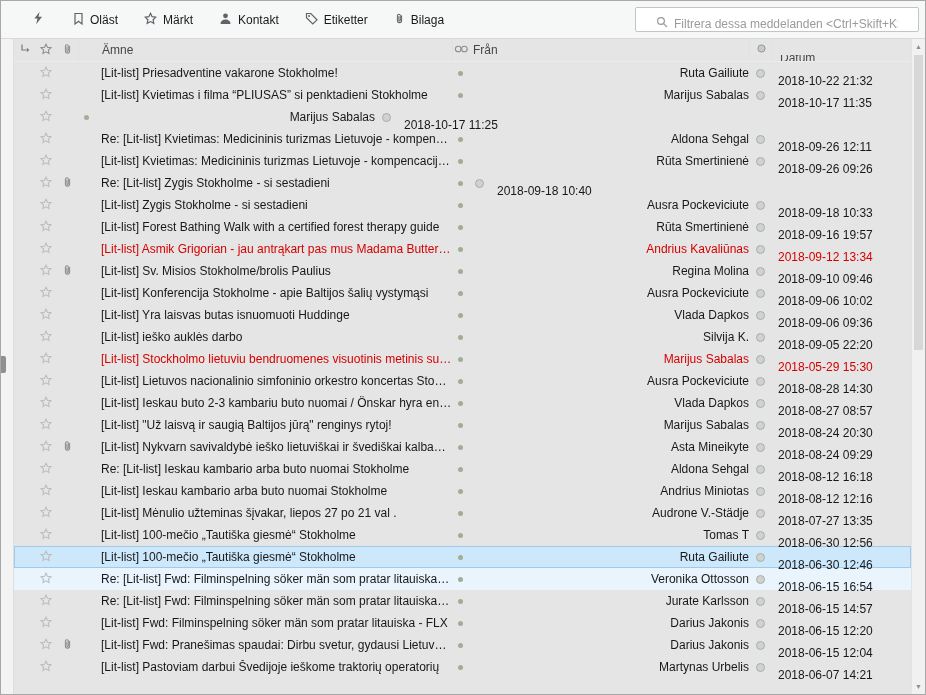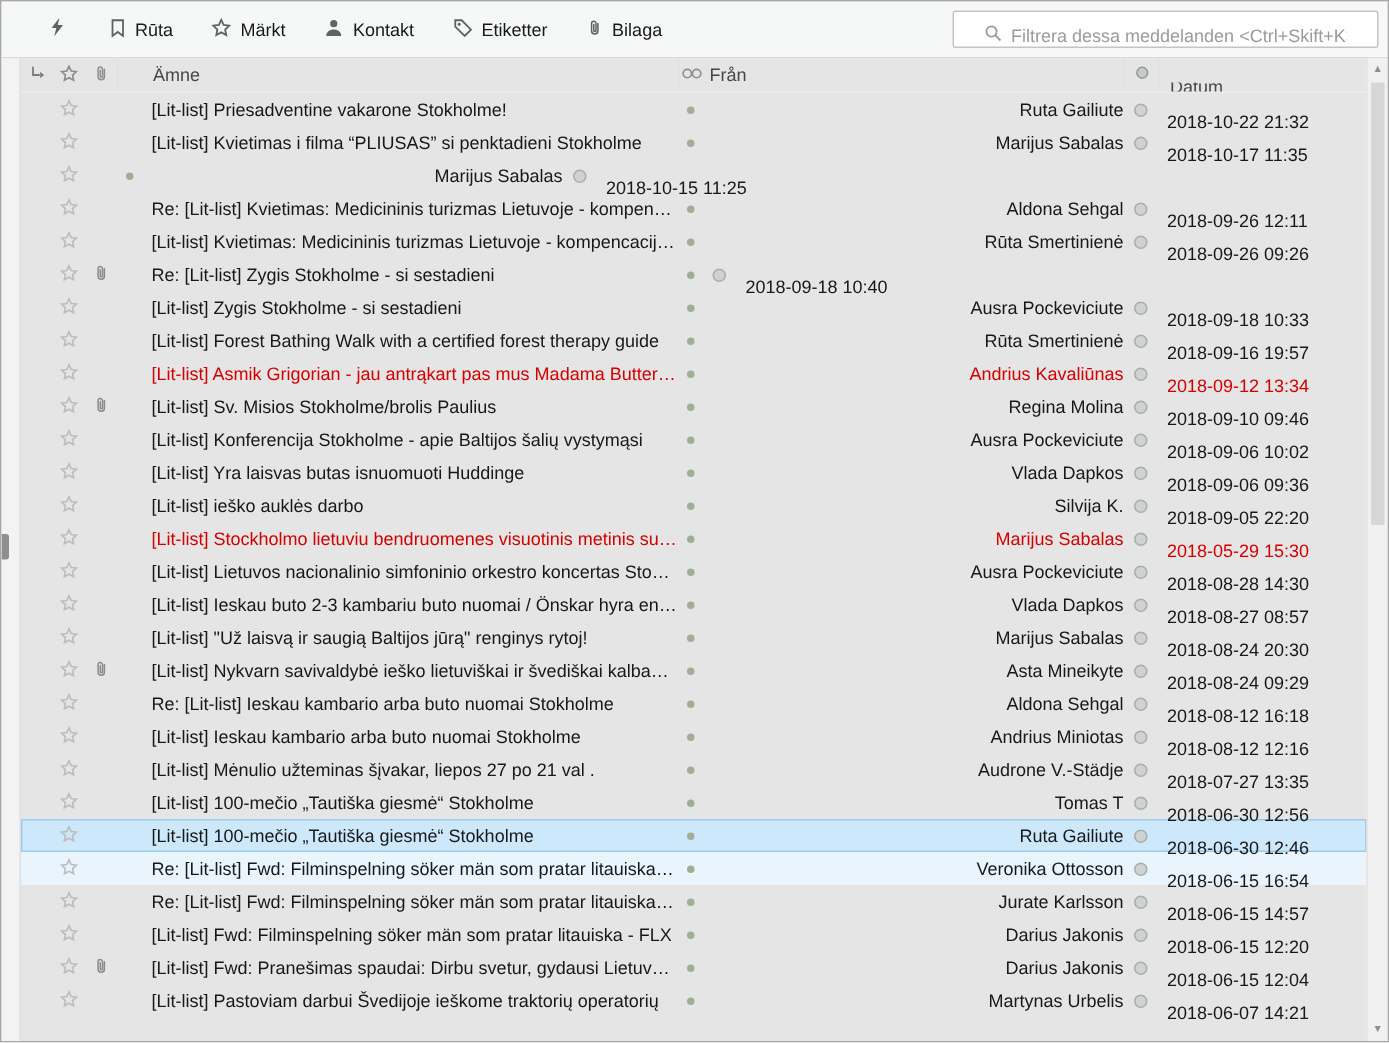--- a/index.html
+++ b/index.html
@@ -71,21 +71,21 @@
           </svg>
       </span>
     </button>
 
     <button class="qf-btn">
       <span>
         <svg width="11" height="13" viewBox="0 0 11 13">
             <path d="M2 1.5h7V12L5.5 9.3 2 12z" fill="none" stroke="#5f6368" stroke-width="1.2"></path>
           </svg>
       </span>
-      <span>Rūta</span>
+      <span>Oläst</span>
     </button>
 
     <button class="qf-btn">
       <span>
         <svg width="13" height="13" viewBox="0 0 12 12">
             <path d="M6 1.2 7.45 4.3 10.9 4.75 8.4 7.1 9.05 10.5 6 8.85 2.95 10.5 3.6 7.1 1.1 4.75 4.55 4.3Z" fill="none" stroke="#5f6368" stroke-width="1.1"></path>
           </svg>
       </span>
       <span>Märkt</span>
     </button>
@@ -248,21 +248,21 @@
               </svg>
       </span>
     </span>
     <span class="c-dot">
       <span class="dot"></span>
     </span>
     <span class="c-from from">Marijus Sabalas</span>
     <span class="c-read">
       <span class="readdot"></span>
     </span>
-    <span class="c-date date">2018-10-15 11:25</span>
+    <span class="c-date date">2018-10-17 11:25</span>
   </div>
 
   <div class="row">
     <span class="c-thread"></span>
     <span class="c-star">
       <span>
         <svg width="12" height="12" viewBox="0 0 12 12">
                 <path d="M6 1.2 7.45 4.3 10.9 4.75 8.4 7.1 9.05 10.5 6 8.85 2.95 10.5 3.6 7.1 1.1 4.75 4.55 4.3Z" fill="none" stroke="#bdbdbd" stroke-width="1.1"></path>
               </svg>
       </span>

